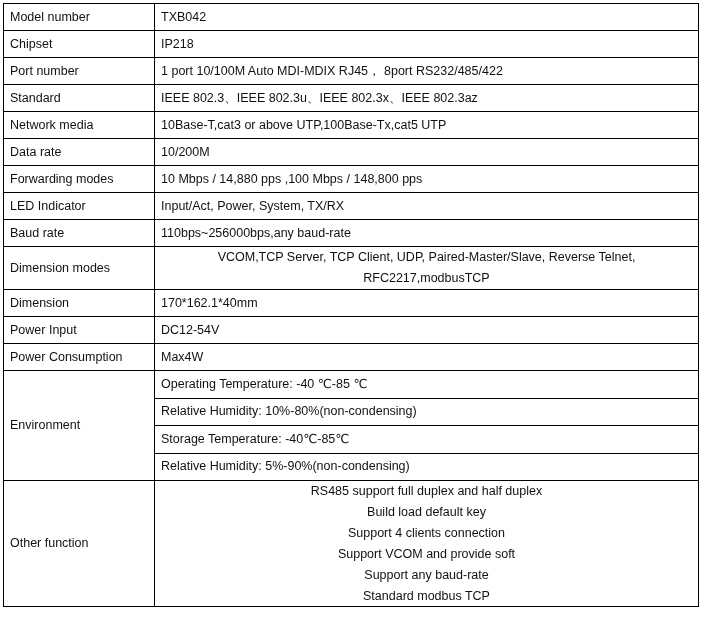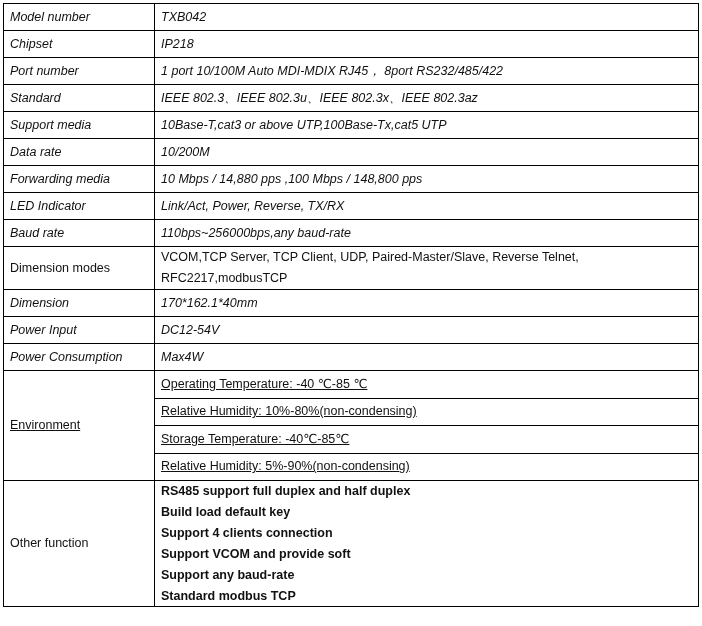--- a/index.html
+++ b/index.html
@@ -11,26 +11,26 @@
     font-family: "Liberation Sans", "DejaVu Sans", sans-serif;
     font-size: 12.5px; color: #111;
   }
   table.spec td {
     border: 1.5px solid #000;
     padding: 0 6px;
     vertical-align: middle;
     line-height: 21px;
   }
   td.label { width: 138px; }
-  tr.r28 td { height: 26px; font-style: italic; }
+  tr.r28 td { height: 26px; }
   tr.r43 td { height: 41px; }
-  tr.env td { height: 26.5px; text-decoration: underline; }
-  td.multi { padding-top: 1px; padding-bottom: 1px; }
+  tr.env td { height: 26.5px; }
+  td.multi { padding-top: 1px; padding-bottom: 1px; text-align: center; }
   .line { display: block; }
-  .other .line { line-height: 20.9px; font-weight: bold; }
+  .other .line { line-height: 20.9px; }
 </style>
 </head>
 <body>
 
 <table class="spec">
   <tbody>
     <tr class="r28">
       <td class="label">Model number</td>
       <td>TXB042</td>
     </tr>
@@ -40,34 +40,34 @@
     </tr>
     <tr class="r28">
       <td class="label">Port number</td>
       <td>1 port 10/100M Auto MDI-MDIX RJ45， 8port RS232/485/422</td>
     </tr>
     <tr class="r28">
       <td class="label">Standard</td>
       <td>IEEE 802.3、IEEE 802.3u、IEEE 802.3x、IEEE 802.3az</td>
     </tr>
     <tr class="r28">
-      <td class="label">Support media</td>
+      <td class="label">Network media</td>
       <td>10Base-T,cat3 or above UTP,100Base-Tx,cat5 UTP</td>
     </tr>
     <tr class="r28">
       <td class="label">Data rate</td>
       <td>10/200M</td>
     </tr>
     <tr class="r28">
-      <td class="label">Forwarding media</td>
+      <td class="label">Forwarding modes</td>
       <td>10 Mbps / 14,880 pps ,100 Mbps / 148,800 pps</td>
     </tr>
     <tr class="r28">
       <td class="label">LED Indicator</td>
-      <td>Link/Act, Power, Reverse, TX/RX</td>
+      <td>Input/Act, Power, System, TX/RX</td>
     </tr>
     <tr class="r28">
       <td class="label">Baud rate</td>
       <td>110bps~256000bps,any baud-rate</td>
     </tr>
     <tr class="r43">
       <td class="label">Dimension modes</td>
       <td class="multi">
         <span class="line">VCOM,TCP Server, TCP Client, UDP, Paired-Master/Slave, Reverse Telnet,</span>
         <span class="line">RFC2217,modbusTCP</span>

